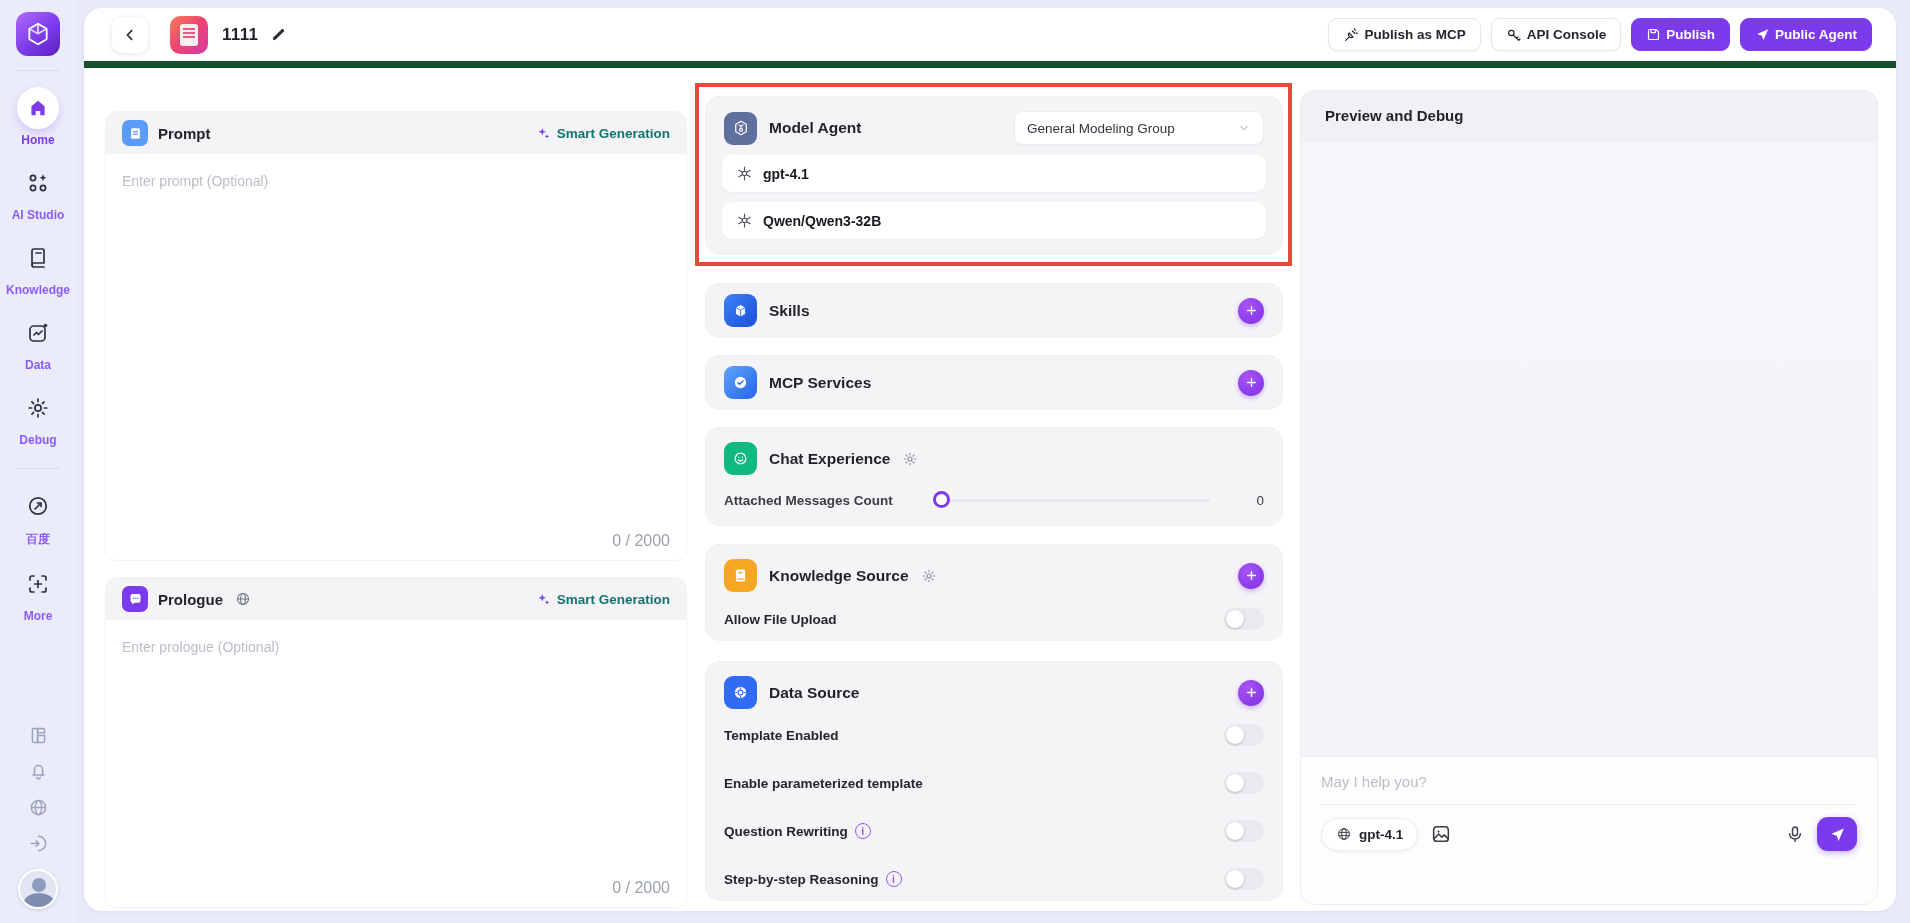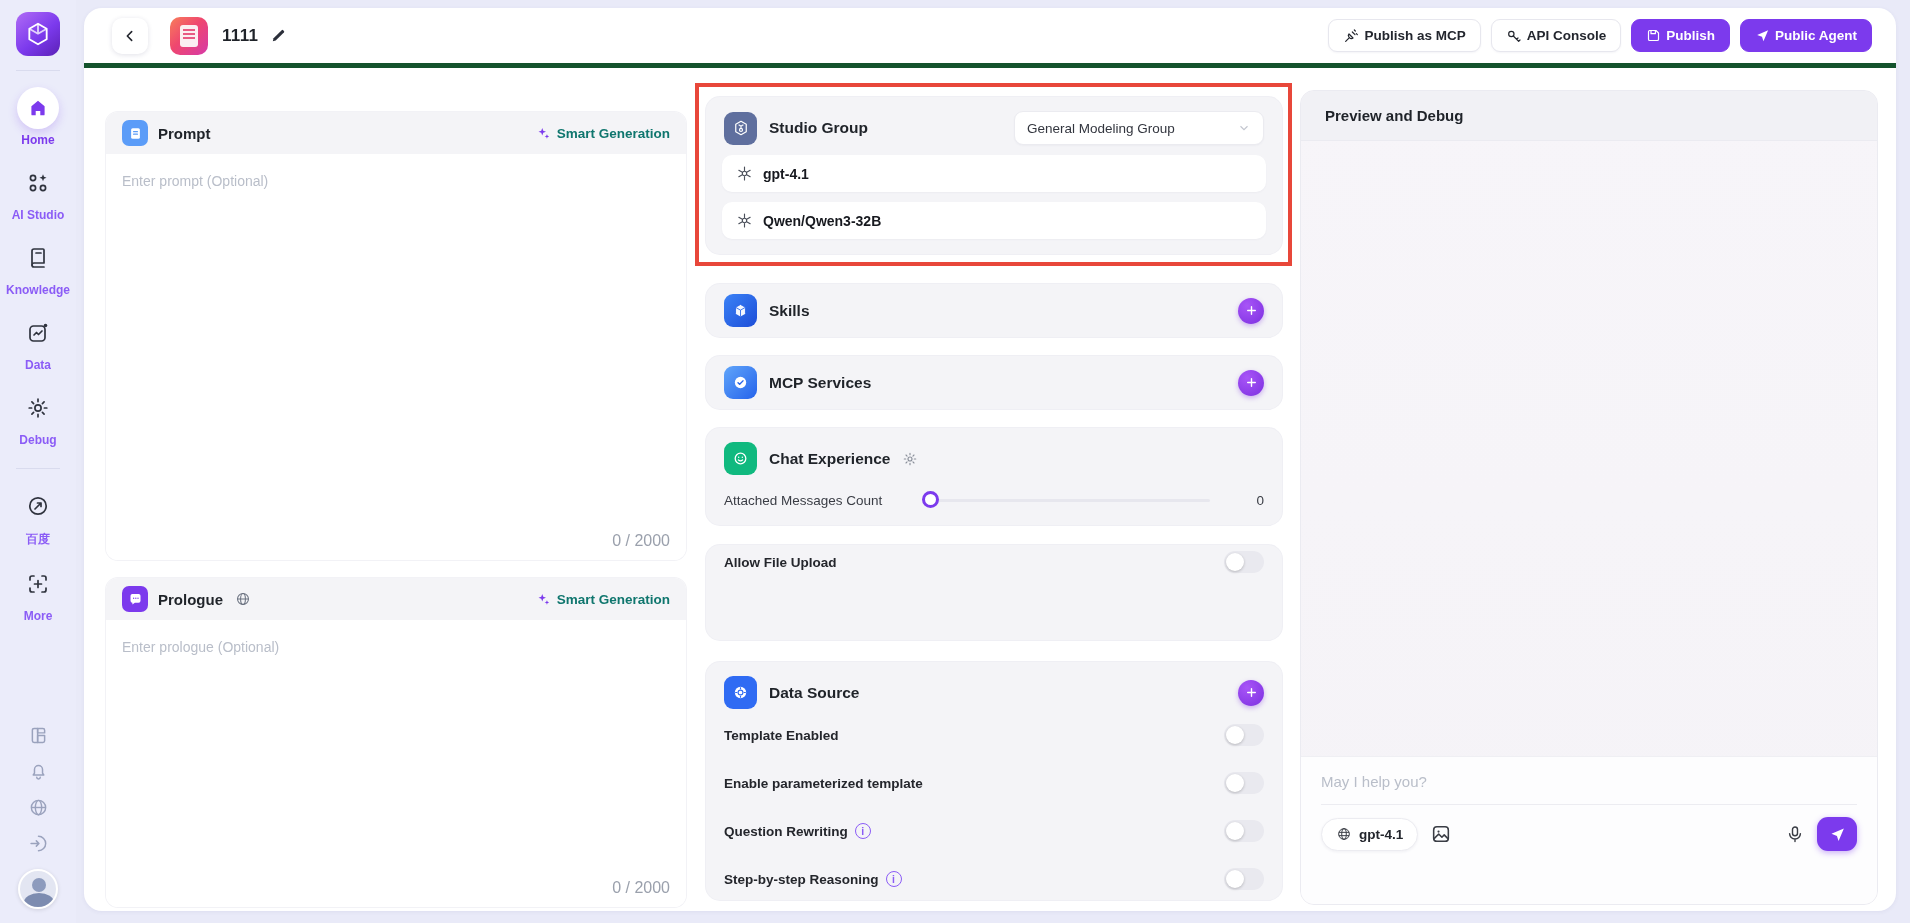--- a/index.html
+++ b/index.html
@@ -20,21 +20,21 @@
   .nav-item.active .nav-label { color:#7c3aed; }
   .nav-bubble { width:42px; height:42px; border-radius:50%; display:flex; align-items:center; justify-content:center; }
   .nav-item.active .nav-bubble { background:#ffffff; box-shadow:0 4px 10px rgba(124,58,237,.22); }
   .side-bottom { margin-top:auto; display:flex; flex-direction:column; align-items:center; gap:15px; padding-bottom:14px; color:#9aa2bd; }
   .avatar { width:40px; height:40px; border-radius:50%; background:#e3e6f2; border:2px solid #fff; box-shadow:0 1px 4px rgba(0,0,0,.12); overflow:hidden; position:relative; }
   .avatar .head { position:absolute; left:12px; top:7px; width:14px; height:14px; border-radius:50%; background:#8d9bbd; }
   .avatar .body { position:absolute; left:4px; top:22px; width:30px; height:18px; border-radius:50% 50% 0 0; background:#7d8cb0; }
 
   
   .main { position:absolute; left:84px; top:8px; width:1812px; height:903px; background:#ffffff; border-radius:18px; box-shadow:0 1px 4px rgba(70,70,130,.07); }
-  .topbar { position:absolute; left:0; top:0; width:100%; height:60px; display:flex; align-items:center; padding:0 24px; border-bottom:5px solid #14532d; }
+  .topbar { position:absolute; left:0; top:0; width:100%; height:60px; display:flex; align-items:center; padding:0 24px; border-bottom:7px solid #14532d; }
   .back-btn { width:36px; height:36px; border-radius:10px; background:#fff; box-shadow:0 1px 5px rgba(40,40,90,.14); display:flex; align-items:center; justify-content:center; cursor:pointer; margin-left:4px; }
   .app-icon { width:38px; height:38px; margin-left:22px; border-radius:10px; background:linear-gradient(135deg,#f87e5a 0%,#ef476f 45%,#d63aa8 100%); display:flex; align-items:center; justify-content:center; }
   .doc-glyph { width:18px; height:22px; background:#fdfdfd; border-radius:3px; position:relative; opacity:.92; }
   .doc-glyph:before { content:""; position:absolute; left:3px; top:4px; width:12px; height:2px; background:#e85c86; box-shadow:0 4px 0 #e85c86, 0 8px 0 #e85c86; }
   .title { font-size:17px; font-weight:800; margin-left:14px; letter-spacing:.3px; }
   .pencil { margin-left:12px; color:#2b2f3a; cursor:pointer; }
   .topbar-right { margin-left:auto; display:flex; align-items:center; gap:10px; }
   .tb-btn { height:33px; display:flex; align-items:center; gap:5px; padding:0 14px; border-radius:9px; font-size:13.5px; font-weight:700; cursor:pointer; }
   .tb-btn.ghost { background:#fff; border:1px solid #e7e7ee; color:#23262e; box-shadow:0 1px 2px rgba(40,40,90,.05); }
   .tb-btn.solid { background:#7c3aed; color:#fff; border:1px solid #7c3aed; }
@@ -54,21 +54,21 @@
   .cfg { position:absolute; left:622px; width:576px; background:#f4f4f7; border-radius:14px; box-shadow:0 0 0 1px #efeff4; }
   .cfg-head { display:flex; align-items:center; gap:12px; padding:14px 18px 10px; }
   .cfg-title { font-size:15.5px; font-weight:800; }
   .sq-icon { width:33px; height:33px; border-radius:9px; display:flex; align-items:center; justify-content:center; flex:0 0 auto; }
   .plus-btn { margin-left:auto; width:26px; height:26px; border-radius:50%; background:radial-gradient(circle at 35% 30%, #a855f7, #7c2fe0); display:flex; align-items:center; justify-content:center; cursor:pointer; box-shadow:0 2px 5px rgba(124,47,224,.35); }
   .select { margin-left:auto; width:250px; height:34px; background:#fff; border:1px solid #ebebf0; border-radius:9px; display:flex; align-items:center; padding:0 12px; font-size:13.5px; color:#33363f; cursor:pointer; box-shadow:0 1px 2px rgba(40,40,90,.04); }
   .select .chev { margin-left:auto; color:#c3c6cf; }
   .model-row { margin:0 16px 10px; height:37px; background:#fff; border-radius:10px; display:flex; align-items:center; gap:10px; padding:0 14px; font-size:14px; font-weight:700; color:#17191f; cursor:pointer; box-shadow:0 1px 2px rgba(40,40,90,.04); }
   .cfg-row { display:flex; align-items:center; padding:6px 18px 14px; }
   .row-label { font-size:13.5px; font-weight:700; color:#24262c; }
-  .row-plain { font-size:13.5px; color:#3a3d45; }
+  .row-plain { font-size:13.5px; color:#3a3d45;font-weight:bold; }
   .toggle { width:40px; height:22px; border-radius:11px; background:#e9e9ef; position:relative; cursor:pointer; flex:0 0 auto; }
   .toggle .knob { position:absolute; left:2px; top:2px; width:18px; height:18px; border-radius:50%; background:#fff; box-shadow:0 1px 3px rgba(0,0,0,.22); }
   .slider-wrap { flex:1; display:flex; align-items:center; margin:0 10px 0 40px; position:relative; height:18px; }
   .slider-track { position:absolute; left:8px; right:8px; top:8px; height:3px; border-radius:2px; background:#e7e7ee; }
   .slider-knob { position:absolute; left:0; top:0; width:17px; height:17px; border-radius:50%; background:#fff; border:3px solid #7c3aed; cursor:pointer; }
   .slider-val { width:36px; text-align:right; font-size:13.5px; color:#3a3d45; }
   .info-dot { width:16px; height:16px; border-radius:50%; border:1.4px solid #8b5cf6; color:#8b5cf6; font-size:10.5px; font-weight:700; display:inline-flex; align-items:center; justify-content:center; margin-left:7px; font-style:normal; }
   .ds-row { display:flex; align-items:center; padding:13px 18px; }
   .ds-row .toggle { margin-left:auto; }
 
@@ -343,21 +343,21 @@
 
     <div class="cfg" style="top:89px; height:157px;">
       <div class="cfg-head">
         <div class="sq-icon" style="background:#5f6f9e;">
           <svg width="18" height="18" viewBox="0 0 24 24" fill="none" stroke="#fff" stroke-width="1.6" stroke-linejoin="round">
               <path d="M12 3l7 4v10l-7 4-7-4V7z"></path>
               <path d="M12 9.5l3.2-1.8M12 9.5L8.8 7.7M12 9.5V13" opacity=".9"></path>
               <circle cx="12" cy="14.5" r="2"></circle>
             </svg>
         </div>
-        <span class="cfg-title">Studio Group</span>
+        <span class="cfg-title">Model Agent</span>
         <div class="select">
           <span>General Modeling Group</span>
           <span class="chev">
             <svg width="14" height="14" viewBox="0 0 24 24" fill="none" stroke="#c3c6cf" stroke-width="2">
                 <path d="M6 9l6 6 6-6"></path>
               </svg>
           </span>
         </div>
       </div>
       <div class="model-row">
@@ -436,20 +436,41 @@
         <span class="row-plain">Attached Messages Count</span>
         <div class="slider-wrap">
           <div class="slider-track"></div>
           <div class="slider-knob"></div>
         </div>
         <span class="slider-val">0</span>
       </div>
     </div>
 
     <div class="cfg" style="top:537px; height:95px;">
+      <div class="cfg-head">
+        <div class="sq-icon" style="background:#f5a623;">
+          <svg width="17" height="17" viewBox="0 0 24 24" fill="none" stroke="#fff" stroke-width="1.8" stroke-linecap="round" stroke-linejoin="round">
+              <rect x="5.5" y="3.5" width="13" height="17" rx="2.5" fill="#fff" stroke="none"></rect>
+              <path d="M9.5 8h5" stroke="#f5a623"></path>
+              <path d="M8 17h8" stroke="#f5a623"></path>
+            </svg>
+        </div>
+        <span class="cfg-title">Knowledge Source</span>
+        <span class="head-gear">
+          <svg width="16" height="16" viewBox="0 0 24 24" fill="none" stroke="#8a8f9a" stroke-width="1.7" stroke-linecap="round">
+              <circle cx="12" cy="12" r="3"></circle>
+              <path d="M12 3.4v2.2M12 18.4v2.2M3.4 12h2.2M18.4 12h2.2M6 6l1.6 1.6M16.4 16.4L18 18M18 6l-1.6 1.6M7.6 16.4L6 18"></path>
+            </svg>
+        </span>
+        <div class="plus-btn">
+          <svg width="13" height="13" viewBox="0 0 24 24" fill="none" stroke="#fff" stroke-width="2.6" stroke-linecap="round">
+              <path d="M12 5v14M5 12h14"></path>
+            </svg>
+        </div>
+      </div>
       <div class="cfg-row">
         <span class="row-label">Allow File Upload</span>
         <div class="toggle" style="margin-left:auto;">
             <div class="knob"></div>
           </div>
       </div>
     </div>
 
     <div class="cfg" style="top:654px; height:238px;">
       <div class="cfg-head" style="padding-bottom:2px;">

